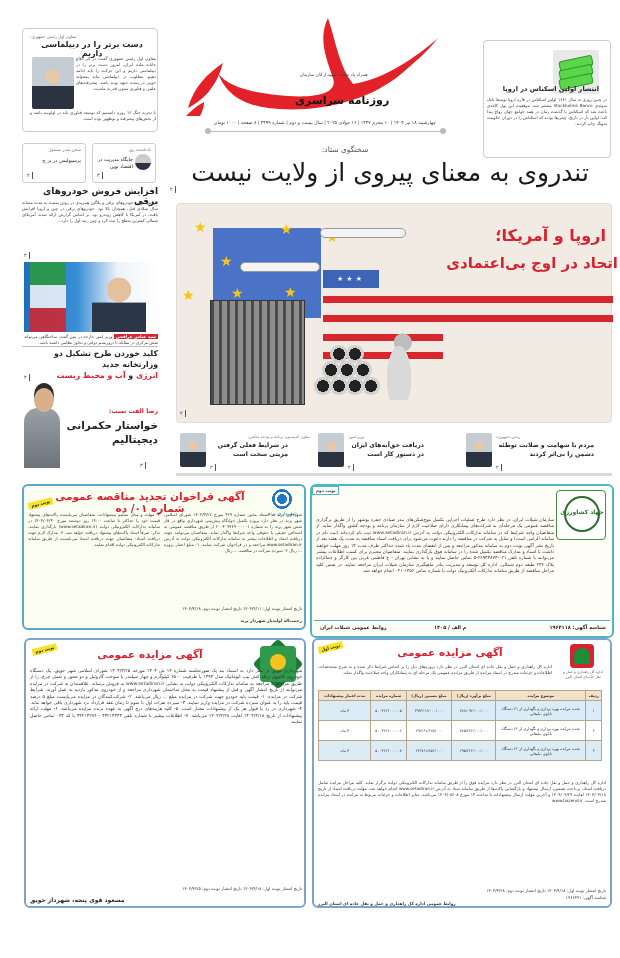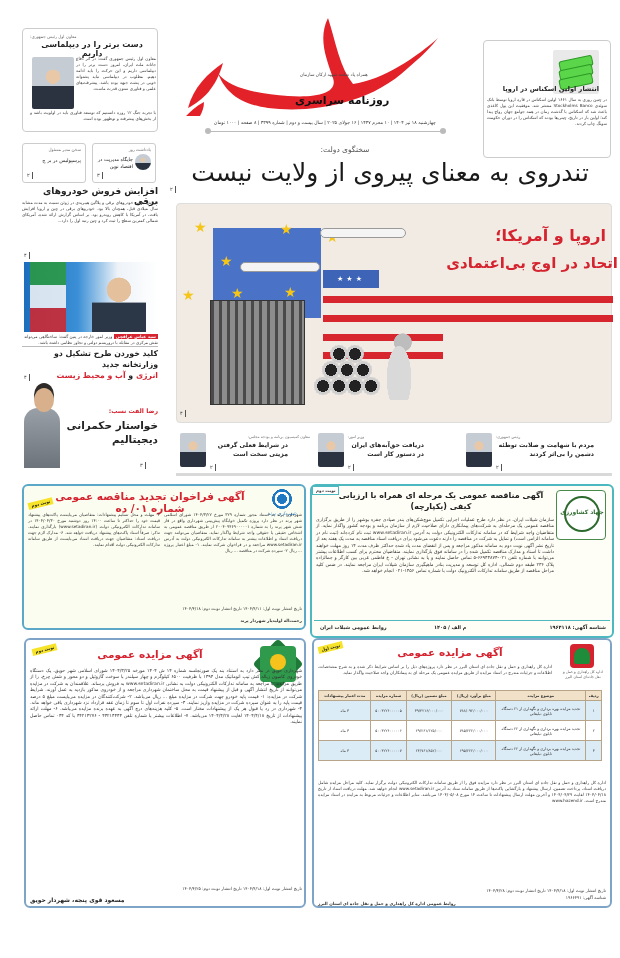--- a/index.html
+++ b/index.html
@@ -157,21 +157,21 @@
   <span class="red">انرژی</span><span> و </span><span class="red">آب و محیط زیست</span>
 </div>
 <div class="abs pg" style="left:24px;top:374px">۴</div>
 
 <div class="abs rz-body"></div>
 <div class="abs rz-head"></div>
 <div class="abs rz-kicker">رضا الفت نسب:</div>
 <div class="abs rz-title">خواستار حکمرانی دیجیتالیم</div>
 <div class="abs pg" style="left:140px;top:462px">۳</div>
 
-<div class="abs main-kicker">سخنگوی دولت:</div>
+<div class="abs main-kicker">سخنگوی ستاد:</div>
 <div class="abs main-head">تندروی به معنای پیروی از ولایت نیست</div>
 <div class="abs pg" style="left:170px;top:186px">۲</div>
 
 <div class="abs hero"></div>
 <div class="abs eu"></div>
 <div class="abs star" style="left:194px;top:220px">★</div>
 <div class="abs star" style="left:280px;top:222px">★</div>
 <div class="abs star" style="left:220px;top:254px">★</div>
 <div class="abs star" style="left:182px;top:288px">★</div>
 <div class="abs star" style="left:284px;top:285px">★</div>
@@ -218,21 +218,20 @@
 <div class="abs brief-title" style="left:208px;top:440px;width:80px">در شرایط فعلی گرفتن مزیتی سخت است</div>
 <div class="abs pg" style="left:210px;top:464px">۲</div>
 
 <div class="abs ad ad-tender"></div>
 <div class="abs badge-y" style="left:312px;top:486px;transform:none;background:#fff;border:1px solid #4db8bf;color:#333">نوبت دوم</div>
 <div class="abs" style="left:556px;top:490px;width:50px;height:50px;border:1px solid #4a8a4a;border-radius:4px;background:#fff">
   <div style="position:absolute;left:7px;top:5px;width:36px;height:36px;border:2px solid #2e6b2e;border-radius:50%;"></div>
   <div style="position:absolute;left:0;top:17px;width:50px;text-align:center;font-size:6px;font-weight:bold;color:#2e6b2e">جهاد کشاورزی</div>
 </div>
 <div class="abs ad-title-blk" style="left:330px;top:490px;width:222px;">
-  <div>آگهی مناقصه عمومی یک مرحله ای همراه با ارزیابی کیفی (یکپارچه)</div>
 </div>
 <div class="abs tiny2" style="left:316px;top:517px;width:238px;">سازمان شیلات ایران، در نظر دارد طرح عملیات اجرایی تکمیل موج‌شکن‌های بندر صیادی جفره بوشهر را از طریق برگزاری مناقصه عمومی یک مرحله‌ای به شرکت‌های پیمانکاری دارای صلاحیت لازم از سازمان برنامه و بودجه کشور واگذار نماید. از متقاضیان واجد شرایط که در سامانه تدارکات الکترونیکی دولت به آدرس www.setadiran.ir ثبت نام کرده‌اند (ثبت نام در سامانه الزامی است) و تمایل به شرکت در مناقصه را دارند دعوت می‌شود برای دریافت اسناد مناقصه به مدت یک هفته بعد از تاریخ نشر آگهی نوبت دوم به سامانه مذکور مراجعه و پس از انقضای مدت یاد شده حداکثر ظرف مدت ۱۴ روز مهلت خواهند داشت تا اسناد و مدارک مناقصه تکمیل شده را در سامانه فوق بارگذاری نمایند. متقاضیان محترم برای کسب اطلاعات بیشتر می‌توانند با شماره تلفن ۰۲۱-۶۶۹۴۳۸۷۴-۵ تماس حاصل نمایند و یا به نشانی تهران - خ فاطمی غربی بین کارگر و جمالزاده پلاک ۲۳۶ طبقه دوم شمالی، اداره کل توسعه و مدیریت بنادر ماهیگیری سازمان شیلات ایران مراجعه نمایند. در ضمن کلیه مراحل مناقصه از طریق سامانه تدارکات الکترونیک دولت با شماره تماس ۱۴۵۶-۰۲۱ انجام خواهد شد.</div>
 <div class="abs ad-footer-bar">
   <span style="position:absolute;right:4px;top:3px">شناسه آگهی: ۱۹۶۴۱۱۸</span>
   <span style="position:absolute;left:120px;top:3px">م الف / ۱۴۰۵</span>
   <span style="position:absolute;left:6px;top:3px">روابط عمومی شیلات ایران</span>
 </div>
 
 <div class="abs ad ad-nob"></div>
 <div class="abs badge-y" style="left:28px;top:500px;">نوبت دوم</div>

